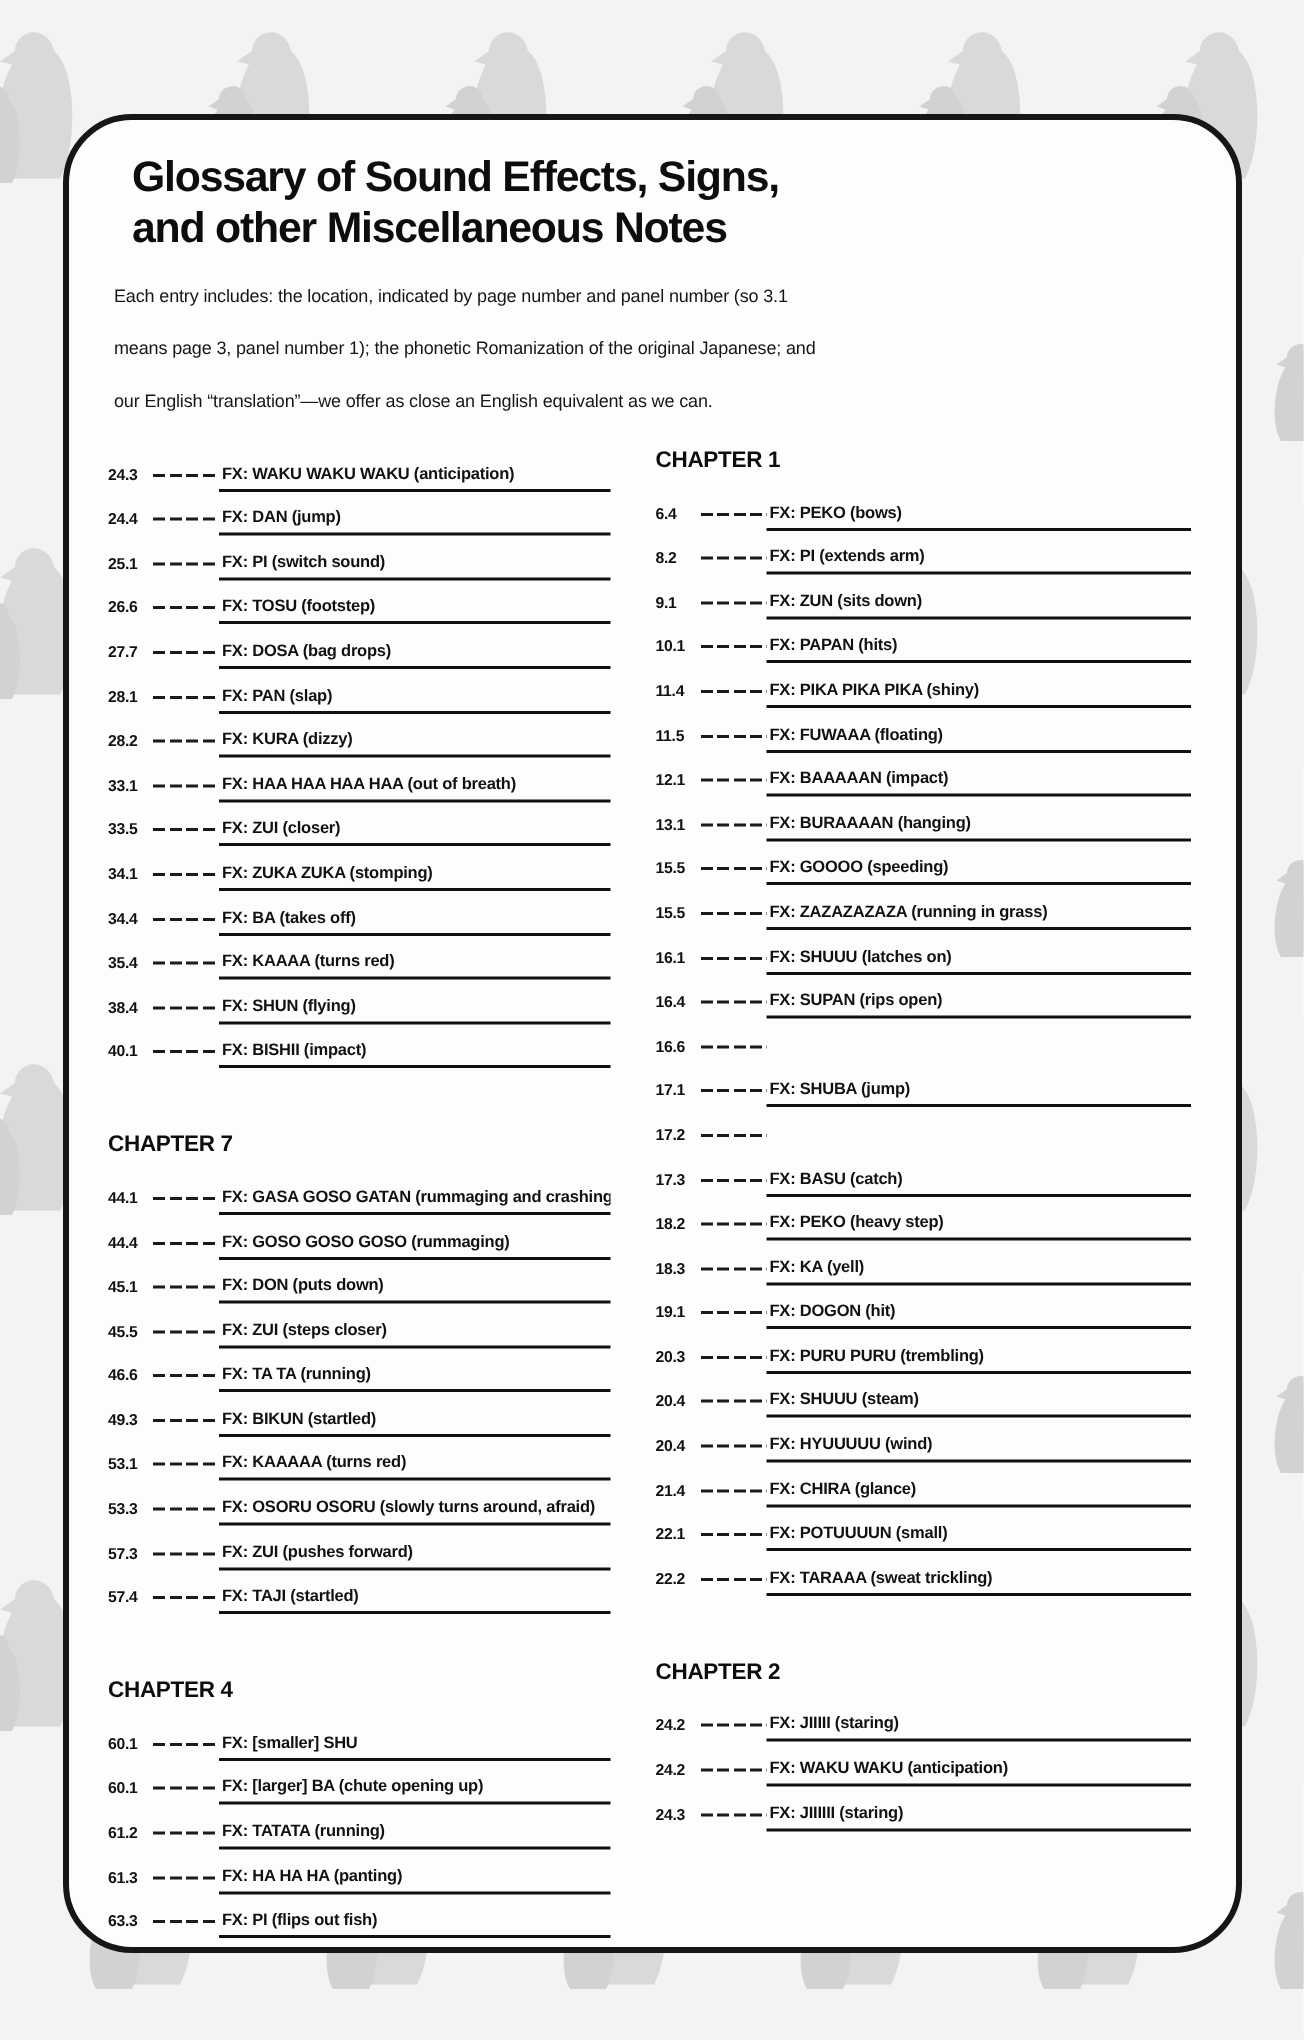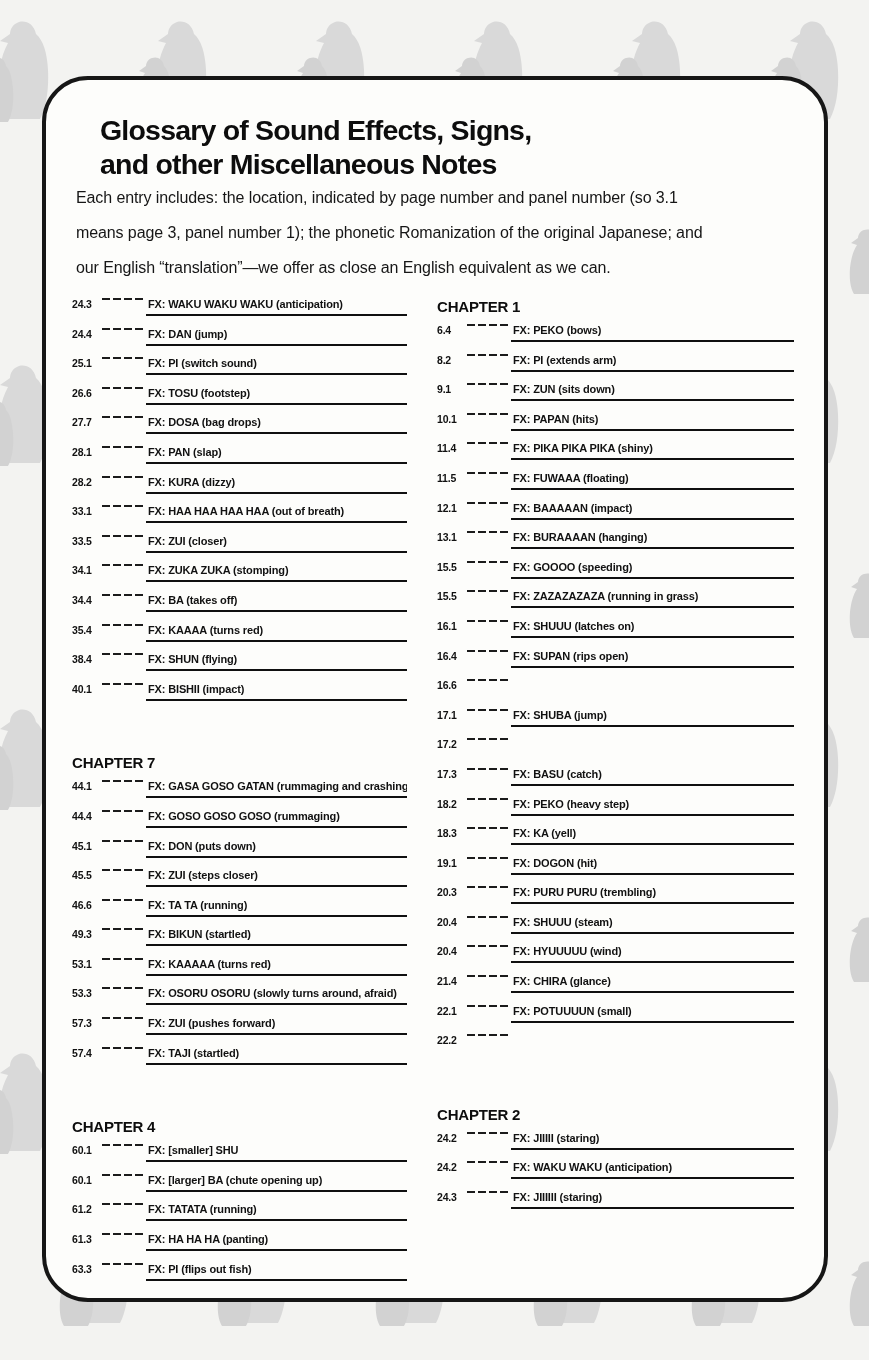--- a/index.html
+++ b/index.html
@@ -15,37 +15,37 @@
   
   .card{
     position:absolute;left:42px;top:76px;width:786px;height:1226px;
     box-sizing:border-box;
     background:#fdfdfb;
     border:4px solid #161616;
     border-radius:46px;
     z-index:1;
   }
   .title{
-    position:absolute;left:38px;top:18px;margin:16px;
+    position:absolute;left:38px;top:18px;margin:4px;
     font-size:28.5px;line-height:1.18;font-weight:bold;
     letter-spacing:-0.8px;color:#0d0d0d;
   }
   .intro{
     position:absolute;left:30px;top:100px;width:742px;margin:0;
-    font-size:16px;line-height:35px;letter-spacing:-0.1px;color:#161616;
+    font-size:12px;line-height:35px;letter-spacing:-0.1px;color:#161616;
   }
   .col{position:absolute;top:218px;}
   .col-left{left:26px;width:335px;}
   .col-right{left:391px;width:357px;}
   .chapter{
     font-size:15px;font-weight:bold;letter-spacing:-0.2px;
     margin:0 0 9px 0;color:#0d0d0d;
   }
   .col .chapter.not-first{margin-top:42px;}
-  .row{display:flex;height:29.6px;align-items:flex-start;}
+  .row{display:flex;height:29.6px;align-items:flex-end;}
   .num{
     flex:0 0 30px;font-weight:bold;font-size:10.5px;
     padding-bottom:5px;letter-spacing:-0.2px;white-space:nowrap;
   }
   .lead{
     flex:0 0 44px;height:2px;margin-bottom:10px;
     background:repeating-linear-gradient(90deg,#1b1b1b 0 8px,transparent 8px 11px);
   }
   .fx{
     flex:1;font-weight:bold;font-size:11px;letter-spacing:-0.15px;
@@ -482,20 +482,21 @@
         <span class="fx">FX: CHIRA (glance)</span>
       </div>
       <div class="row">
         <span class="num">22.1</span>
         <span class="lead"></span>
         <span class="fx">FX: POTUUUUN (small)</span>
       </div>
       <div class="row">
         <span class="num">22.2</span>
         <span class="lead"></span>
+        <span class="fx">FX: TARAAA (sweat trickling)</span>
       </div>
       <div class="chapter not-first">CHAPTER 2</div>
       <div class="row">
         <span class="num">24.2</span>
         <span class="lead"></span>
         <span class="fx">FX: JIIIII (staring)</span>
       </div>
       <div class="row">
         <span class="num">24.2</span>
         <span class="lead"></span>

